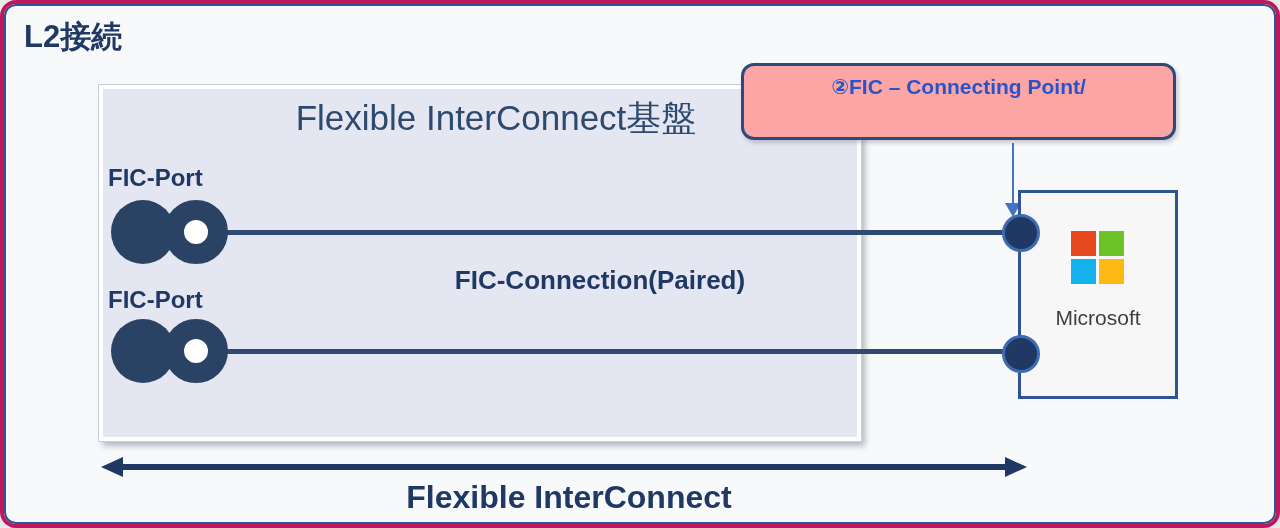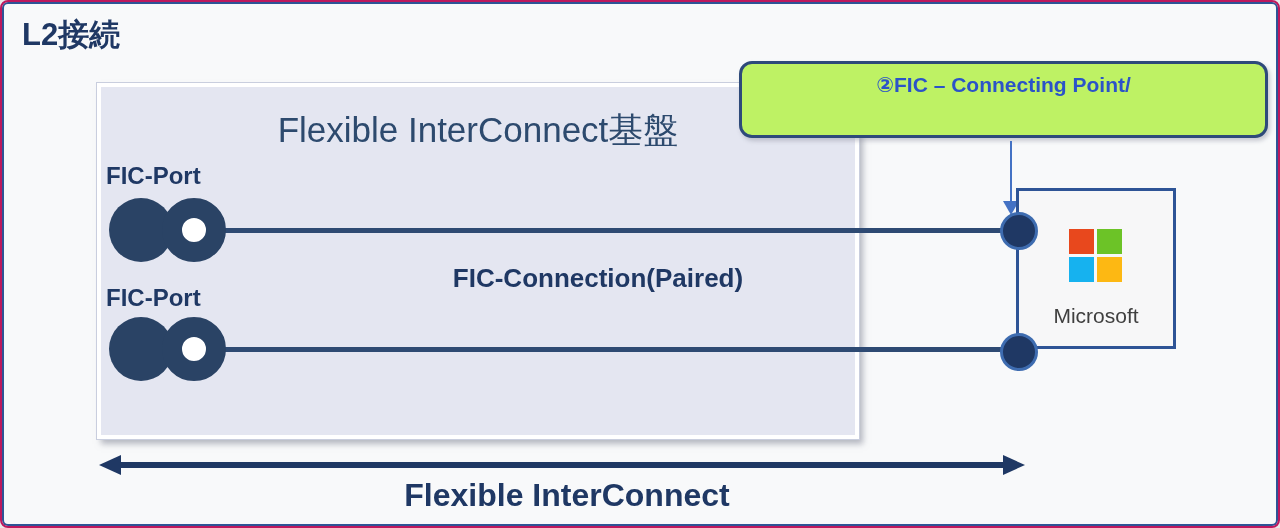--- a/index.html
+++ b/index.html
@@ -3,44 +3,44 @@
 <meta charset="utf-8">
 <style>
   html, body { margin: 0; padding: 0; background: #e9e9e9; }
   * { box-sizing: border-box; }
   body { font-family: "Liberation Sans", "DejaVu Sans", sans-serif; }
 
   .frame {
     position: relative;
     width: 1280px; height: 528px;
     background: #f8f9fa;
-    border: 2px solid #be185d;
+    border: 4px solid #be185d;
     box-shadow: inset 0 0 0 2px #2e5496;
-    border-radius: 8px;
+    border-radius: 16px;
     overflow: hidden;
   }
 
   .page-title {
     position: absolute; left: 20px; top: 12px;
     font-size: 31px; font-weight: bold; color: #1f3864;
   }
 
   
   .platform-box {
     position: absolute; left: 95px; top: 81px;
     width: 762px; height: 356px;
     background: #e4e6f1;
     border: 4px solid #ffffff;
     outline: 1px solid #c9cede;
     box-shadow: 4px 5px 6px rgba(125,130,145,0.55);
   }
   .platform-title {
-    position: absolute; left: 0; top: 6px; width: 100%;
-    text-align: center;
-    font-size: 35px; color: #2d4a6e; font-weight: normal; margin-top: 14px;
+    position: absolute; left: 16px; top: 6px; width: 100%;
+    text-align: center;
+    font-size: 35px; color: #2d4a6e; font-weight: normal;
   }
 
   .port-label {
     position: absolute;
     font-size: 24px; font-weight: bold; color: #1f3864;
   }
   .port-label.p1 { left: 104px; top: 160px; }
   .port-label.p2 { left: 104px; top: 282px; }
 
   .port-solid {
@@ -64,22 +64,22 @@
   .conn-line.l2 { top: 345px; }
 
   .connection-label {
     position: absolute; left: 346px; top: 261px; width: 500px;
     text-align: center;
     font-size: 26px; font-weight: bold; color: #1f3864;
   }
 
   
   .callout {
-    position: absolute; left: 737px; top: 59px; width: 529px; height: 77px;
-    background: #bef264;
+    position: absolute; left: 737px; top: 59px; width: 435px; height: 77px;
+    background: #fca5a5;
     border: 3px solid #2e4a7a; border-radius: 13px;
     box-shadow: 2px 3px 4px rgba(140,145,160,0.45);
     text-align: center;
     padding-top: 7px;
     font-size: 21px; font-weight: bold; color: #2b53c8;
     line-height: 28px;
   }
   .callout-arrow-line {
     position: absolute; left: 1008px; top: 139px;
     width: 2px; height: 60px; background: #4472c4;
@@ -88,21 +88,21 @@
     position: absolute; left: 1001px; top: 199px;
     width: 0; height: 0;
     border-left: 8px solid transparent;
     border-right: 8px solid transparent;
     border-top: 14px solid #4472c4;
   }
 
   
   .azure-box {
     position: absolute; left: 1014px; top: 186px;
-    width: 160px; height: 161px;
+    width: 160px; height: 209px;
     background: #f7f7f8;
     border: 3px solid #2e5496;
   }
   .ms-logo {
     position: absolute; left: 50px; top: 38px;
     width: 53px; height: 53px;
     display: grid;
     grid-template-columns: 25px 25px;
     grid-template-rows: 25px 25px;
     gap: 3px;

